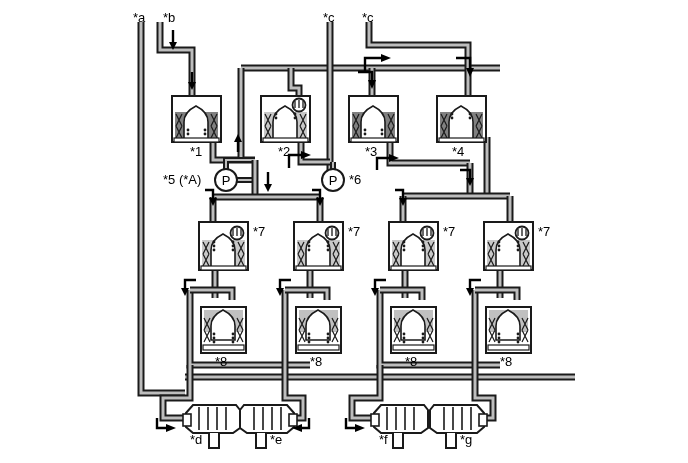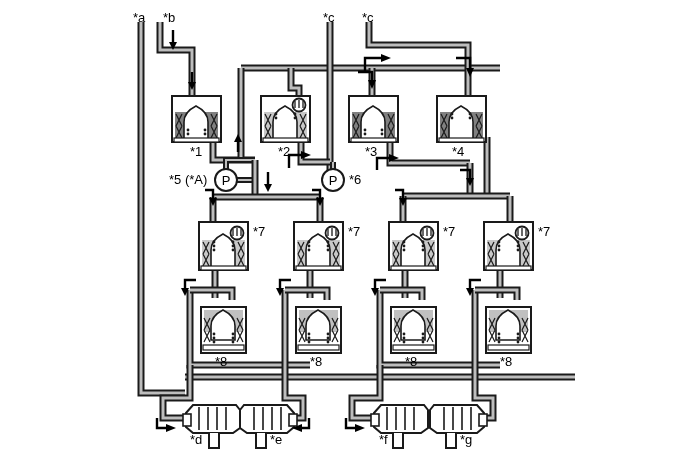--- a/index.html
+++ b/index.html
@@ -517,21 +517,21 @@
   <div class="lbl" style="left:133px;top:10px;">*a</div>
   <div class="lbl" style="left:163px;top:10px;">*b</div>
   <div class="lbl" style="left:323px;top:10px;">*c</div>
   <div class="lbl" style="left:362px;top:10px;">*c</div>
 
   <div class="lbl" style="left:190px;top:144px;">*1</div>
   <div class="lbl" style="left:278px;top:144px;">*2</div>
   <div class="lbl" style="left:365px;top:144px;">*3</div>
   <div class="lbl" style="left:452px;top:144px;">*4</div>
 
-  <div class="lbl" style="left:169px;top:172px;">*5 (*A)</div>
+  <div class="lbl" style="left:163px;top:172px;">*5 (*A)</div>
   <div class="lbl" style="left:349px;top:172px;">*6</div>
 
   <div class="lbl" style="left:253px;top:224px;">*7</div>
   <div class="lbl" style="left:348px;top:224px;">*7</div>
   <div class="lbl" style="left:443px;top:224px;">*7</div>
   <div class="lbl" style="left:538px;top:224px;">*7</div>
 
   <div class="lbl" style="left:215px;top:354px;">*8</div>
   <div class="lbl" style="left:310px;top:354px;">*8</div>
   <div class="lbl" style="left:405px;top:354px;">*8</div>

